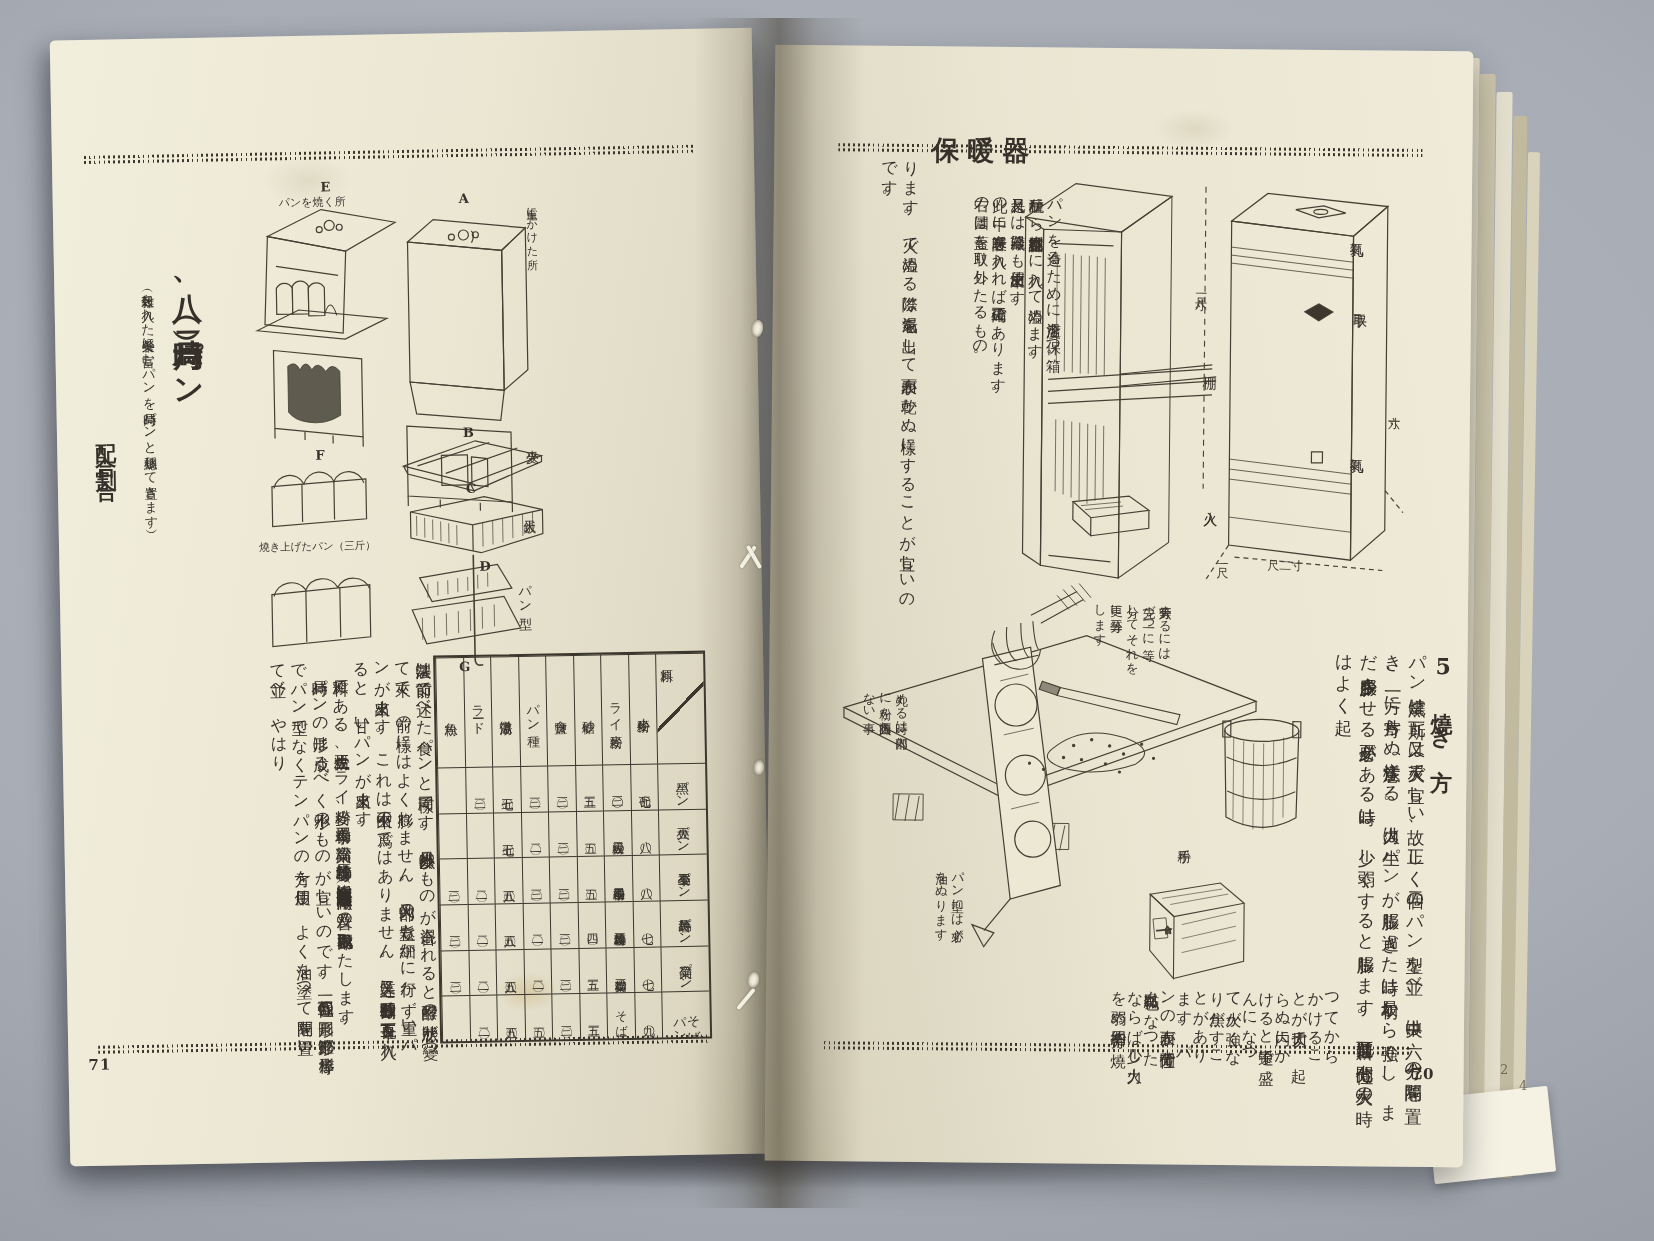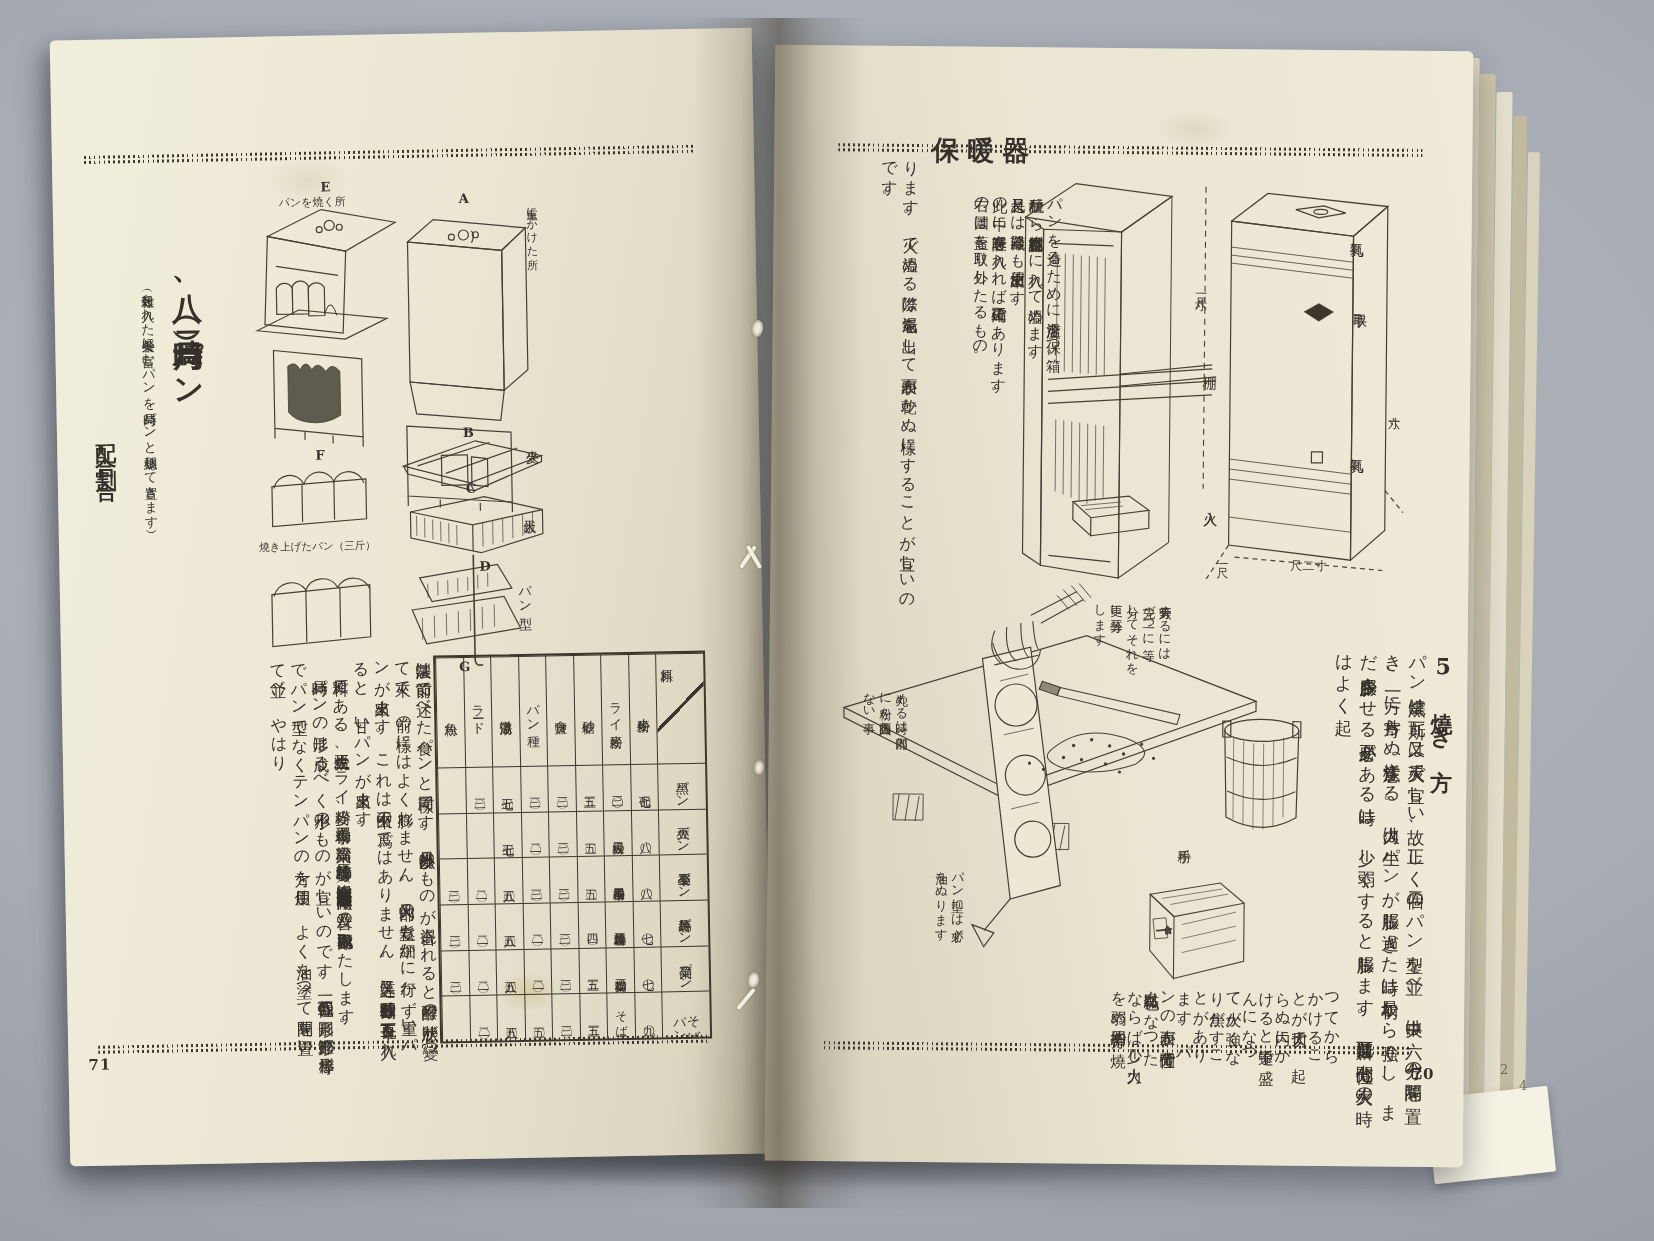--- a/index.html
+++ b/index.html
@@ -293,21 +293,21 @@
       </g>
     </svg>
     <div class="vt lbl" style="left:428px;top:316px;height:20px;font-size:14px">棚</div>
     <div class="vt lbl" style="left:430px;top:452px;height:40px;font-size:14px">火入</div>
     <div class="vt lbl" style="left:574px;top:182px;height:40px;font-size:14px">氣孔</div>
     <div class="vt lbl" style="left:578px;top:252px;height:40px;font-size:14px">取手</div>
     <div class="vt lbl" style="left:576px;top:398px;height:40px;font-size:14px">氣孔</div>
     <div class="vt dim" style="left:420px;top:238px;height:80px">一尺八寸</div>
     <div class="vt dim" style="left:614px;top:356px;height:44px">六寸</div>
     <div class="vt dim" style="left:444px;top:508px;height:44px">一尺</div>
-    <div class="dim" style="position:absolute;left:520px;top:508px">尺二寸</div>
+    <div class="dim" style="position:absolute;left:497px;top:508px">尺二寸</div>
 
     <div class="vt" style="left:658px;top:602px;height:320px;font-size:22px;font-weight:bold;letter-spacing:16px">
       <span style="text-orientation:upright">5</span><span>燒き方</span>
     </div>
     <div class="vt" style="left:528px;top:592px;width:132px;height:474px;font-size:17.5px;line-height:1.4">パン燒窯は瓦斯、又は炭火で宜しい故、正しく二個のパン型を並べ、中央は六、七分の間隔を置き、一方に片寄らぬ樣注意する。火力は生パンが膨脹し過ぎた時は最初から強くし、まだ多少膨脹させる必要がある時は、少し弱くすると膨脹します。普通瓦斯は七分間位、炭火の時はよく起</div>
     <div class="vt" style="left:270px;top:932px;width:304px;height:82px;font-size:15.5px;line-height:1.06">つてからかけることが大切で、起らぬ内にかけると中途で盛んになつて火が強くなり焦がすことがあります。パンの表面が十分間位で點々狐色になつたならば少し火力を弱め約四十分で燒</div>
 
     <svg viewBox="0 0 480 475" style="left:55px;top:540px;width:480px;height:475px">
       <g stroke="#454033" stroke-width="1.2" fill="none">
         <path d="M20,122 L262,48 L432,112 L184,202 Z"></path>

